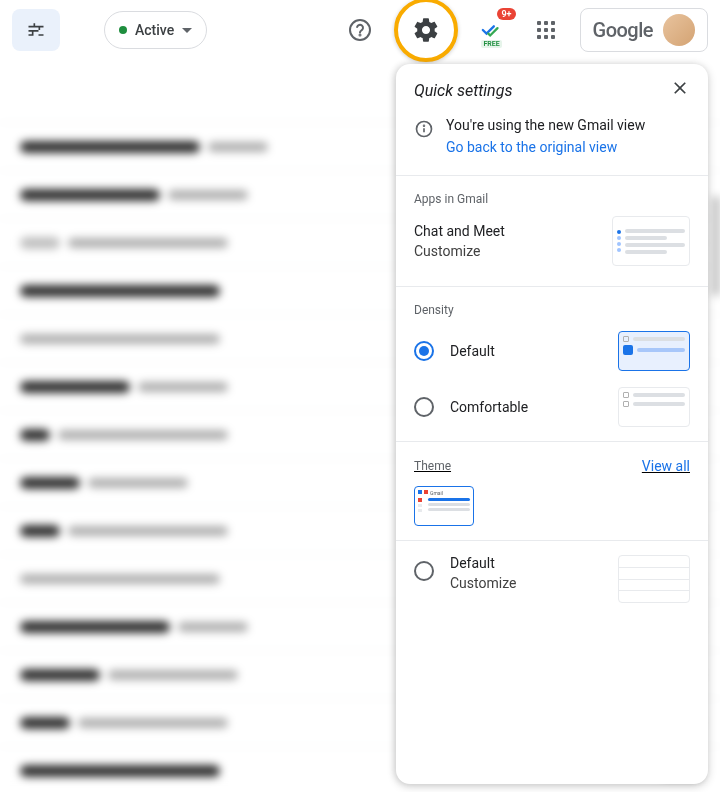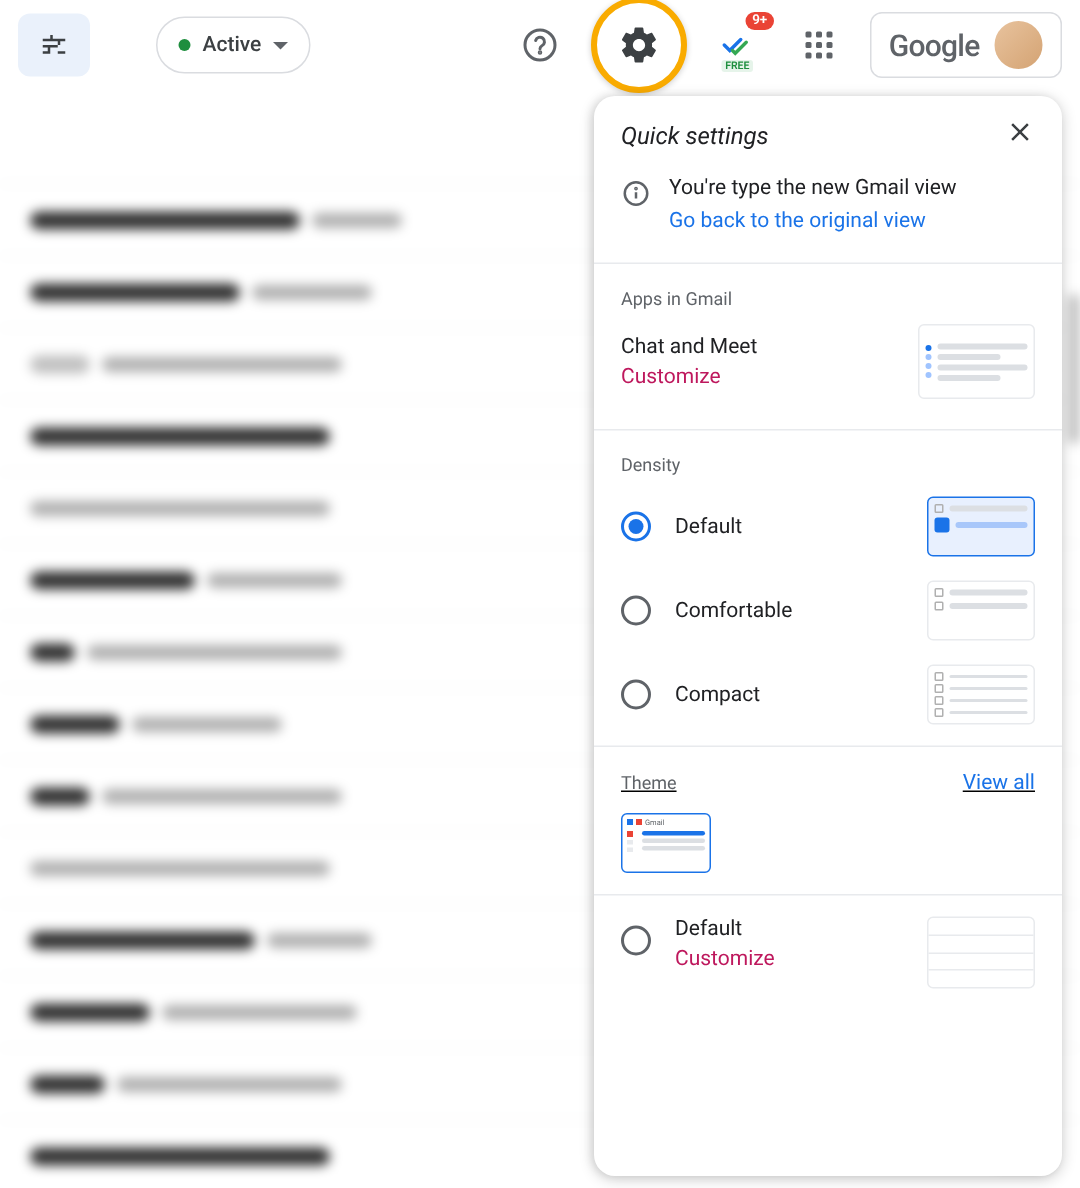--- a/index.html
+++ b/index.html
@@ -253,21 +253,21 @@
       display: flex;
       justify-content: space-between;
       align-items: center;
       padding: 4px 18px 14px;
     }
     .chat-row .label {
       font-size: 14px;
       color: #202124;
     }
     .customize-link {
-      color: #be185d;
+      color: #404040;
       font-size: 14px;
       margin-top: 4px;
     }
     .thumb {
       width: 78px;
       height: 50px;
       border: 1px solid #e8eaed;
       border-radius: 4px;
       background: #fff;
       display: flex;
@@ -543,21 +543,21 @@
   </div>
   <div class="info-row">
     <div class="info-icon">
       <svg width="20" height="20" viewBox="0 0 24 24" fill="none" stroke="#5f6368" stroke-width="2">
           <circle cx="12" cy="12" r="9"></circle>
           <line x1="12" y1="11" x2="12" y2="16"></line>
           <circle cx="12" cy="8" r="0.5" fill="#5f6368"></circle>
         </svg>
     </div>
     <div>
-      <div class="msg1">You're type the new Gmail view</div>
+      <div class="msg1">You're using the new Gmail view</div>
       <div class="msg2">Go back to the original view</div>
     </div>
   </div>
   <div class="divider"></div>
 
   <div class="section-title">Apps in Gmail</div>
   <div class="chat-row">
     <div>
       <div class="label">Chat and Meet</div>
       <div class="customize-link">Customize</div>
@@ -601,42 +601,20 @@
       <div class="drow">
           <div class="cb"></div>
           <div class="dl"></div>
         </div>
       <div class="drow">
           <div class="cb"></div>
           <div class="dl"></div>
         </div>
     </div>
   </div>
-  <div class="radio-row">
-    <div class="radio"></div>
-    <span class="radio-label">Compact</span>
-    <div class="density-thumb compact">
-      <div class="drow">
-          <div class="cb"></div>
-          <div class="dl"></div>
-        </div>
-      <div class="drow">
-          <div class="cb"></div>
-          <div class="dl"></div>
-        </div>
-      <div class="drow">
-          <div class="cb"></div>
-          <div class="dl"></div>
-        </div>
-      <div class="drow">
-          <div class="cb"></div>
-          <div class="dl"></div>
-        </div>
-    </div>
-  </div>
   <div class="divider"></div>
 
   <div class="theme-header">
     <span class="section-title" style="padding:0;">Theme</span>
     <span class="view-all">View all</span>
   </div>
   <div class="theme-thumb">
     <div class="top">
         <div class="sq"></div>
         <div class="sq r"></div>

